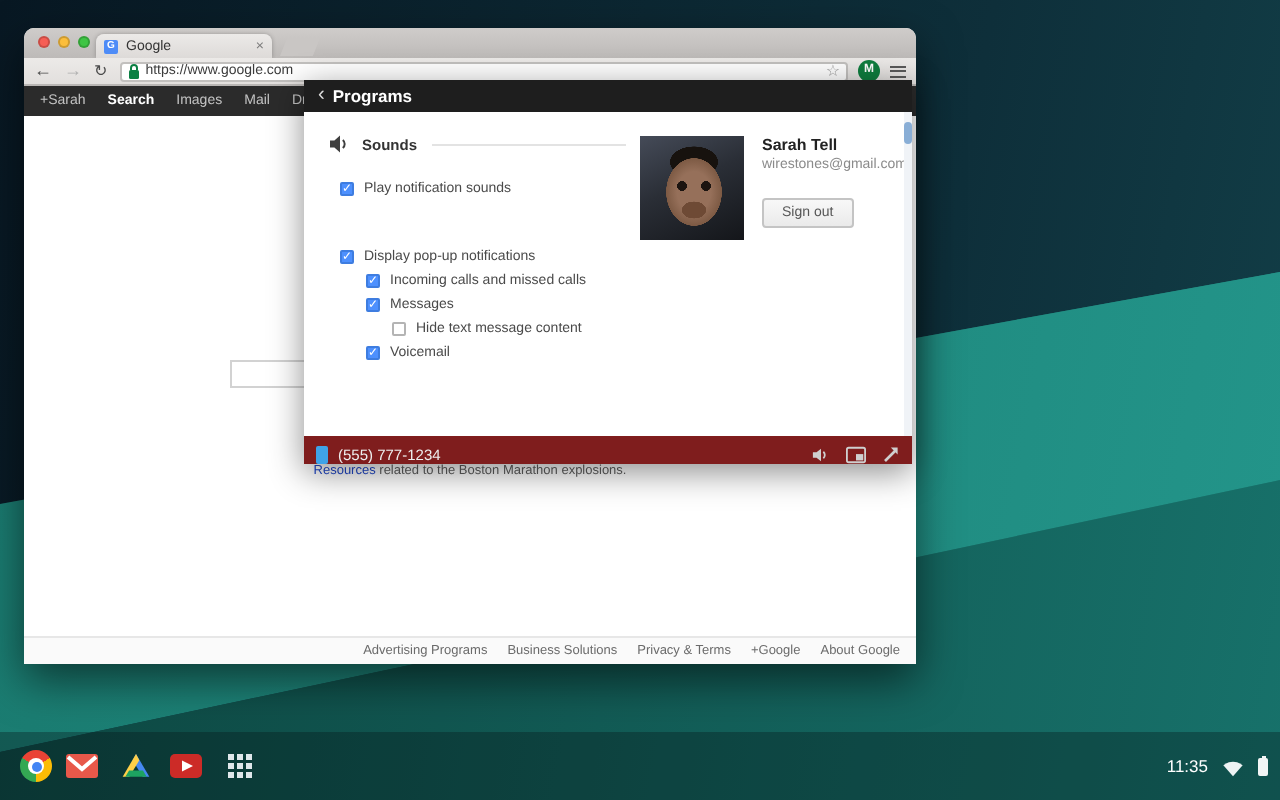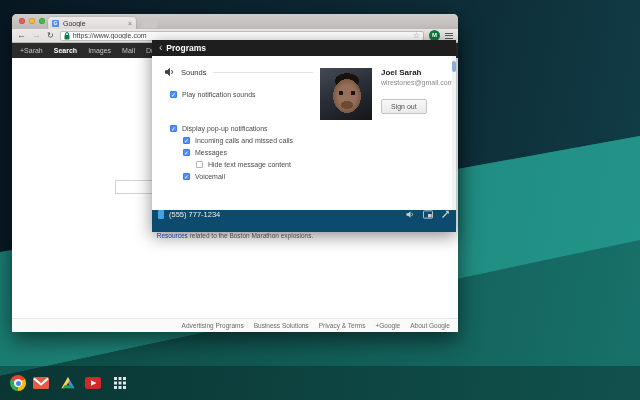--- a/index.html
+++ b/index.html
@@ -61,21 +61,21 @@
   
   #panel{position:absolute;left:152px;top:40px;width:304px;height:192px;z-index:5;background:#fff;
     box-shadow:0 4px 16px rgba(0,0,0,.45);}
   #panel-header{position:absolute;left:0;top:0;right:0;height:16px;background:#1e1e1e;color:#fff;
     display:flex;align-items:center;padding-left:7px;box-sizing:border-box;}
   #panel-back{font-size:10px;line-height:10px;margin-right:4px;color:#ddd;}
   #panel-title{font-size:8.5px;font-weight:bold;}
   #panel-body{position:absolute;left:0;top:16px;right:0;bottom:14px;background:#fff;}
   .section{position:absolute;left:13px;width:148px;height:12px;display:flex;align-items:center;}
   .sec-icon{width:10px;height:10px;flex:0 0 auto;margin-right:6px;}
-  .sec-label{font-size:7.5px;font-weight:normal;color:#333;white-space:nowrap;}
+  .sec-label{font-size:7.5px;font-weight:bold;color:#333;white-space:nowrap;}
   .sec-line{flex:1;height:1px;background:#e3e3e3;margin-left:7px;}
   .row{position:absolute;height:11px;display:flex;align-items:center;gap:5px;}
   .cb{width:7px;height:7px;box-sizing:border-box;border:1px solid #b4b4b4;border-radius:1px;background:#fff;
     display:flex;align-items:center;justify-content:center;flex:0 0 auto;}
   .cb.checked{background:#4d90fe;border-color:#3e7de0;}
   .cb.checked::after{content:"✓";color:#fff;font-size:6px;line-height:6px;}
   .cb-label{font-size:7px;color:#4a4a4a;white-space:nowrap;}
   #profile{position:absolute;left:168px;top:12px;display:flex;}
   #avatar{width:52px;height:52px;flex:0 0 auto;background:
     radial-gradient(circle 2.5px at 21px 25px,#1c1410 97%,rgba(0,0,0,0)),
@@ -84,22 +84,22 @@
     radial-gradient(ellipse 14px 17px at 27px 28px,#96705a 60%,#7d5a44 99%,rgba(0,0,0,0)),
     radial-gradient(ellipse 17px 11px at 27px 13px,#17120e 70%,rgba(0,0,0,0) 71%),
     linear-gradient(155deg,#454b58 0%,#2a2e36 45%,#14161a 100%);}
   #pinfo{margin-left:9px;}
   #pname{font-size:8px;font-weight:bold;color:#222;}
   #pemail{font-size:7px;color:#8a8a8a;margin-top:2px;}
   #signout{margin-top:13px;font-family:"Liberation Sans",sans-serif;font-size:7px;color:#555;
     background:linear-gradient(#f8f8f8,#eaeaea);border:1px solid #c4c4c4;border-radius:2px;padding:3px 9px;}
   #scrolltrack{position:absolute;right:0;top:0;bottom:0;width:4px;background:#f0f3f7;}
   #scrollthumb{position:absolute;right:0;top:5px;width:4px;height:11px;background:#89aed6;border-radius:2px;}
-  #panel-bottom{position:absolute;left:0;right:0;bottom:0;height:22px;background:#0c4a6e;display:flex;
-    align-items:flex-start;padding:0 6px;box-sizing:border-box;}
+  #panel-bottom{position:absolute;left:0;right:0;bottom:0;height:14px;background:#7f1d1d;display:flex;
+    align-items:flex-end;padding:0 6px;box-sizing:border-box;}
   #phone-icon{width:6px;height:9px;border-radius:1px;background:#3fa3e8;flex:0 0 auto;}
   #phone-num{font-size:7.5px;color:#eee;margin-left:5px;}
   .bar-icons{margin-left:auto;display:flex;align-items:center;gap:8px;}
   .bar-icons svg{display:block;}
   
   #shelf{position:absolute;left:0;right:0;bottom:0;height:34px;z-index:10;background:rgba(4,14,18,.32);}
   .shelf-icon{position:absolute;top:9px;width:16px;height:16px;}
   #chrome-icon{left:10px;border-radius:50%;background:conic-gradient(from -60deg,#ea4335 0 120deg,#fbbc05 120deg 240deg,#34a853 240deg 360deg);}
   #chrome-icon::before{content:"";position:absolute;left:4px;top:4px;width:8px;height:8px;border-radius:50%;background:#fff;}
   #chrome-icon::after{content:"";position:absolute;left:5.5px;top:5.5px;width:5px;height:5px;border-radius:50%;background:#4285f4;}
@@ -219,21 +219,21 @@
         <span class="cb-label">Hide text message content</span>
       </div>
       <div class="row" style="left:31px;top:115px">
         <span class="cb checked"></span>
         <span class="cb-label">Voicemail</span>
       </div>
 
       <div id="profile">
         <div id="avatar"></div>
         <div id="pinfo">
-          <div id="pname">Joel Sarah</div>
+          <div id="pname">Sarah Tell</div>
           <div id="pemail">wirestones@gmail.com</div>
           <button id="signout">Sign out</button>
         </div>
       </div>
 
       <div id="scrolltrack">
         <div id="scrollthumb"></div>
       </div>
     </div>
 
@@ -278,15 +278,22 @@
           <rect x="4.5" y="0" width="3" height="3"></rect>
           <rect x="9" y="0" width="3" height="3"></rect>
         <rect x="0" y="4.5" width="3" height="3"></rect>
           <rect x="4.5" y="4.5" width="3" height="3"></rect>
           <rect x="9" y="4.5" width="3" height="3"></rect>
         <rect x="0" y="9" width="3" height="3"></rect>
           <rect x="4.5" y="9" width="3" height="3"></rect>
           <rect x="9" y="9" width="3" height="3"></rect>
       </g>
     </svg>
+    <div id="status">
+      <span id="clock">11:35</span>
+      <svg width="13" height="11" viewBox="0 0 14 11">
+        <path d="M7,10.5 L1.8,4.6 A8,8 0 0 1 12.2,4.6 Z" fill="#eef3f4"></path>
+      </svg>
+      <span id="battery"></span>
+    </div>
   </div>
 
 </div>
 
 </body></html>

